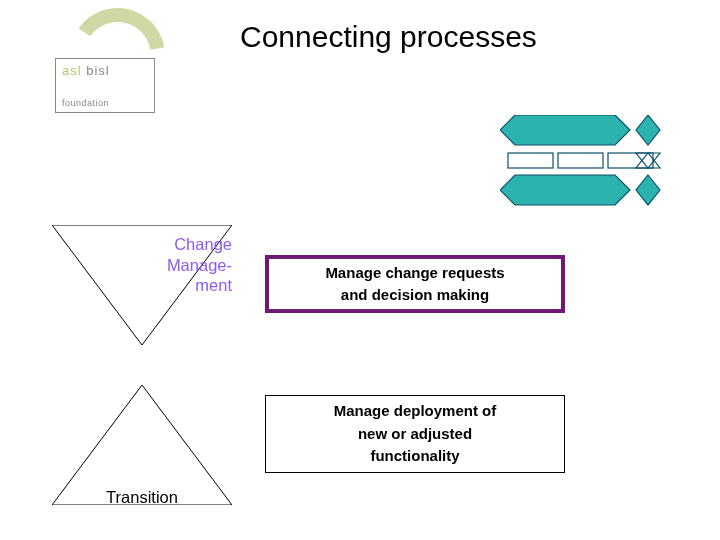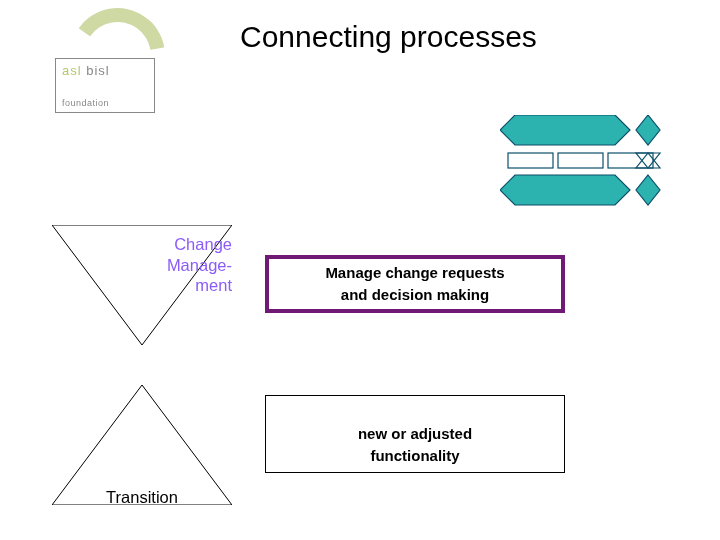--- a/index.html
+++ b/index.html
@@ -198,17 +198,17 @@
 
 <div class="box1">
   <div>
     <span>Manage change requests</span><br>
     <span>and decision making</span>
   </div>
 </div>
 
 <div class="box2">
   <div>
-    <br>
+    <span>Manage deployment of</span><br>
     <span>new or adjusted</span><br>
     <span>functionality</span>
   </div>
 </div>
 
 </body></html>

